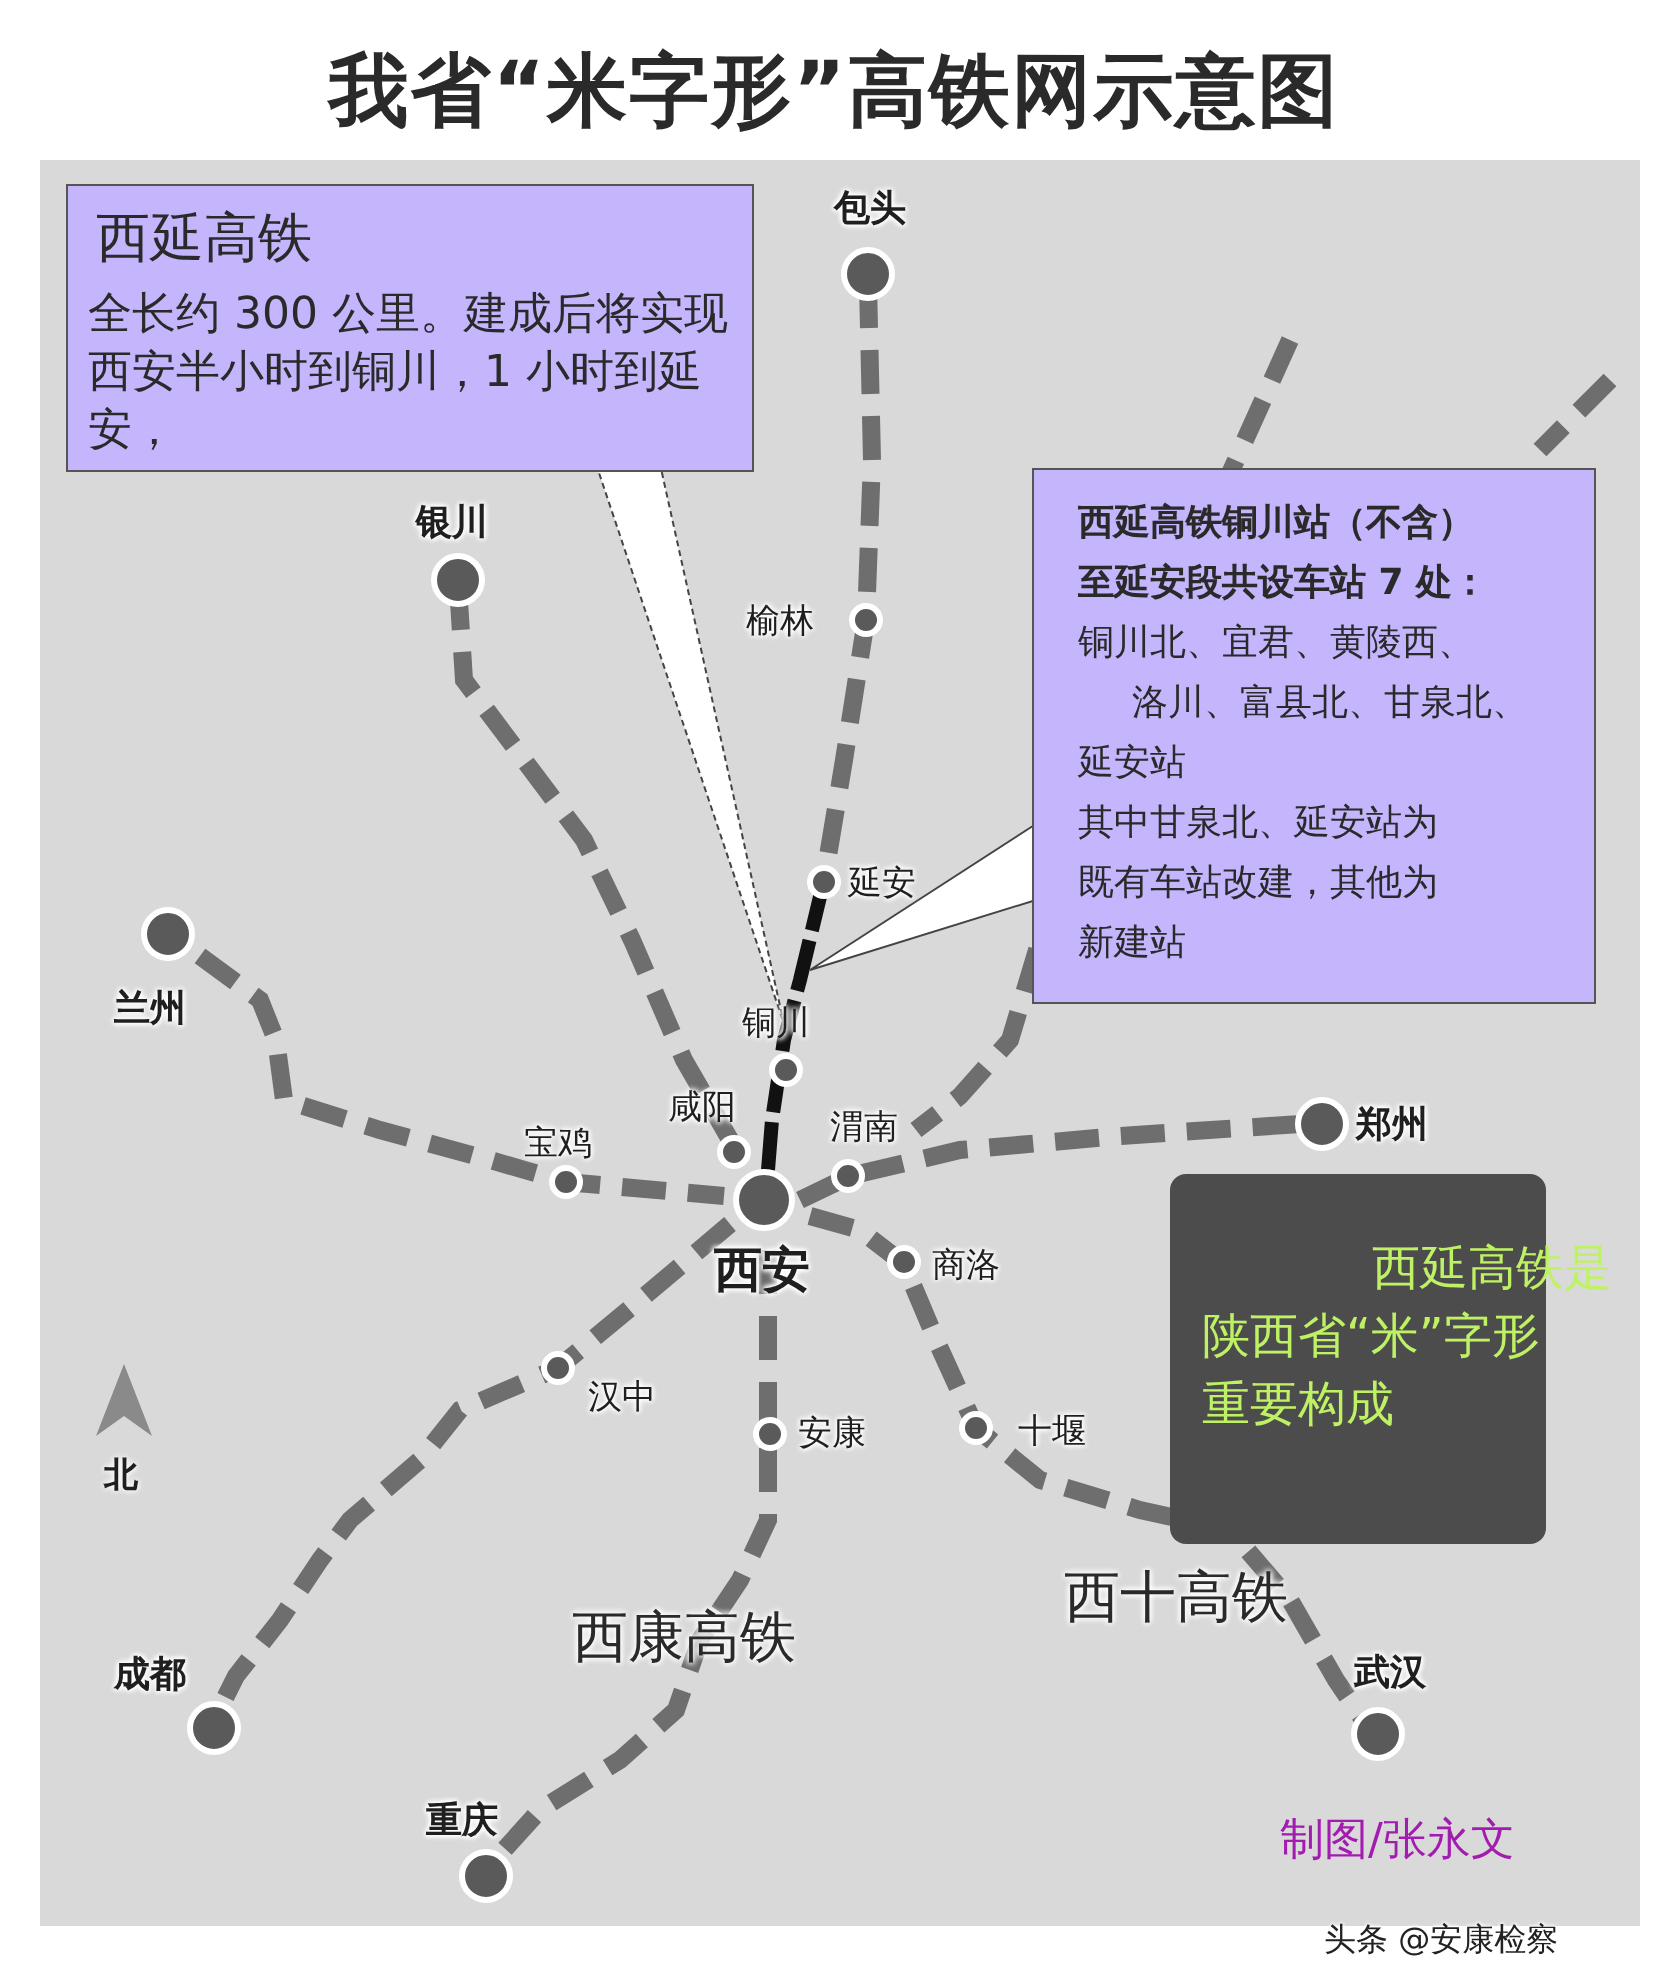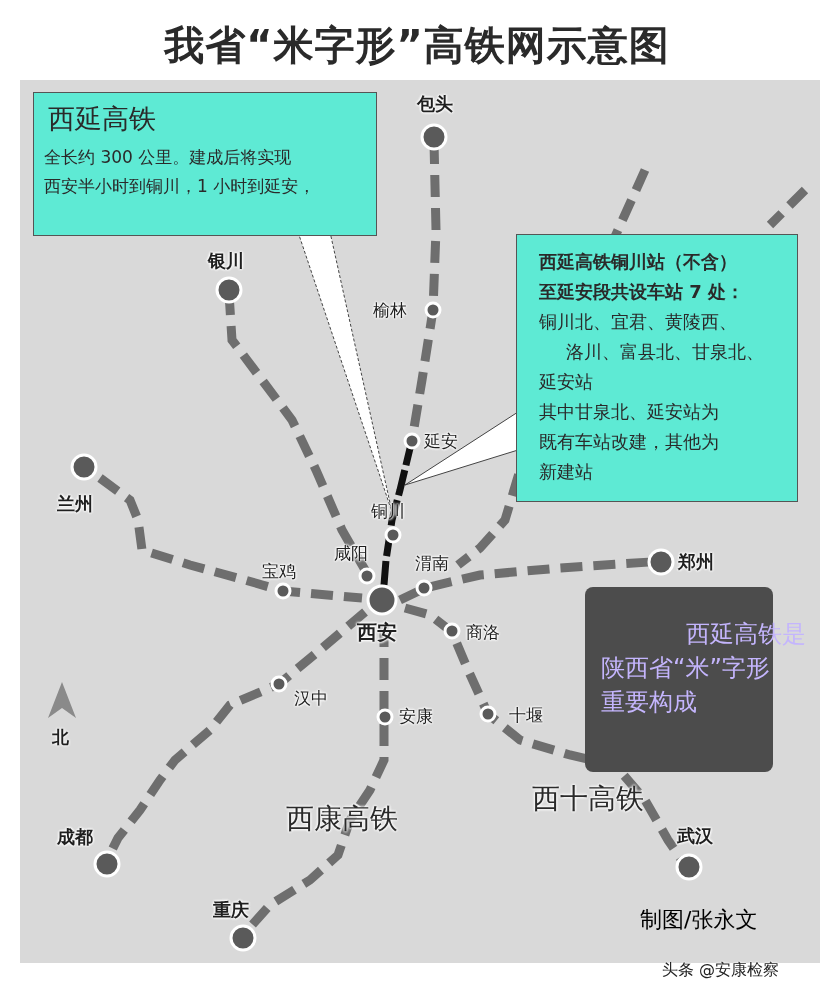--- a/index.html
+++ b/index.html
@@ -8,34 +8,34 @@
   .title { position: absolute; left: 0; top: 18px; width: 834px; text-align: center;
            font-size: 40px; font-weight: bold; color: #2a2a2a; letter-spacing: 1px; }
   .map { position: absolute; left: 20px; top: 80px; width: 800px; height: 883px;
          background: #d9d9d9; }
   svg.routes { position: absolute; left: 0; top: 0; width: 834px; height: 990px; }
   .city { position: absolute; font-size: 17px; color: #1f1f1f; white-space: nowrap;
           text-shadow: 0 0 3px #fff, 0 0 3px #fff, 0 0 3px #fff, 0 0 2px #fff; }
   .city.major { font-weight: bold; font-size: 18px; }
   .line-label { position: absolute; font-size: 28px; color: #2a2a2a; white-space: nowrap;
                 text-shadow: 0 0 3px #fff, 0 0 3px #fff, 0 0 3px #fff; }
-  .callout { position: absolute; background: #5eead4; border: 1.5px solid #555; color: #2a2a2a; }
+  .callout { position: absolute; background: #c4b5fd; border: 1.5px solid #555; color: #2a2a2a; }
   .callout-left { left: 33px; top: 92px; width: 342px; height: 142px; padding: 0; }
   .callout-left .ct { position: absolute; left: 14px; top: 8px; font-size: 27px; }
-  .callout-left .cb { position: absolute; left: 10px; top: 50px; font-size: 17px; line-height: 29px; }
+  .callout-left .cb { position: absolute; left: 10px; top: 50px; font-size: 22px; line-height: 29px; }
   .callout-right { left: 516px; top: 234px; width: 280px; height: 266px; }
   .callout-right .p { position: absolute; left: 22px; font-size: 18px; line-height: 30px; }
   .callout-right .b { font-weight: bold; }
   .darkbox { position: absolute; left: 585px; top: 587px; width: 188px; height: 185px;
-             background: #4c4c4c; border-radius: 8px; color: #c4b5fd; }
+             background: #4c4c4c; border-radius: 8px; color: #bef264; }
   .darkbox .t { position: absolute; left: 16px; top: 30px; width: 205px; font-size: 24px; line-height: 34px; }
   .darkbox .t .l1 { display: block; text-align: right; }
   .north-label { position: absolute; left: 52px; top: 726px; font-size: 17px; font-weight: bold; color: #1f1f1f;
                  text-shadow: 0 0 3px #fff, 0 0 3px #fff; }
-  .credit { position: absolute; left: 640px; top: 905px; font-size: 22px; color: #000000; }
+  .credit { position: absolute; left: 640px; top: 905px; font-size: 22px; color: #a21caf; }
   .watermark { position: absolute; left: 662px; top: 950px; font-size: 16px; color: #222;
                text-shadow: 0 0 2px #fff, 0 0 2px #fff, 0 0 2px #fff; margin-top: 10px; }
 </style>
 </head>
 <body>
 
 <div class="title">我省“米字形”高铁网示意图</div>
 
 <div class="map"></div>
 
@@ -93,21 +93,21 @@
 <div class="city major" style="left:417px;top:92px;">包头</div>
 <div class="city" style="left:373px;top:299px;">榆林</div>
 <div class="city" style="left:424px;top:430px;">延安</div>
 <div class="city" style="left:371px;top:500px;text-align:center;">铜川</div>
 <div class="city major" style="left:208px;top:249px;">银川</div>
 <div class="city major" style="left:57px;top:492px;">兰州</div>
 <div class="city" style="left:262px;top:560px;">宝鸡</div>
 <div class="city" style="left:334px;top:542px;">咸阳</div>
 <div class="city" style="left:415px;top:552px;">渭南</div>
 <div class="city major" style="left:678px;top:550px;">郑州</div>
-<div class="city major" style="left:357px;top:619px;font-size:20px;">西安</div>
+<div class="city major" style="left:357px;top:619px;font-size:24px;">西安</div>
 <div class="city" style="left:466px;top:621px;">商洛</div>
 <div class="city" style="left:509px;top:704px;">十堰</div>
 <div class="city" style="left:294px;top:687px;">汉中</div>
 <div class="city" style="left:399px;top:705px;">安康</div>
 <div class="city major" style="left:57px;top:825px;">成都</div>
 <div class="city major" style="left:213px;top:898px;">重庆</div>
 <div class="city major" style="left:677px;top:824px;text-align:center;">武汉</div>
 
 <div class="line-label" style="left:286px;top:800px;">西康高铁</div>
 <div class="line-label" style="left:532px;top:780px;">西十高铁</div>

